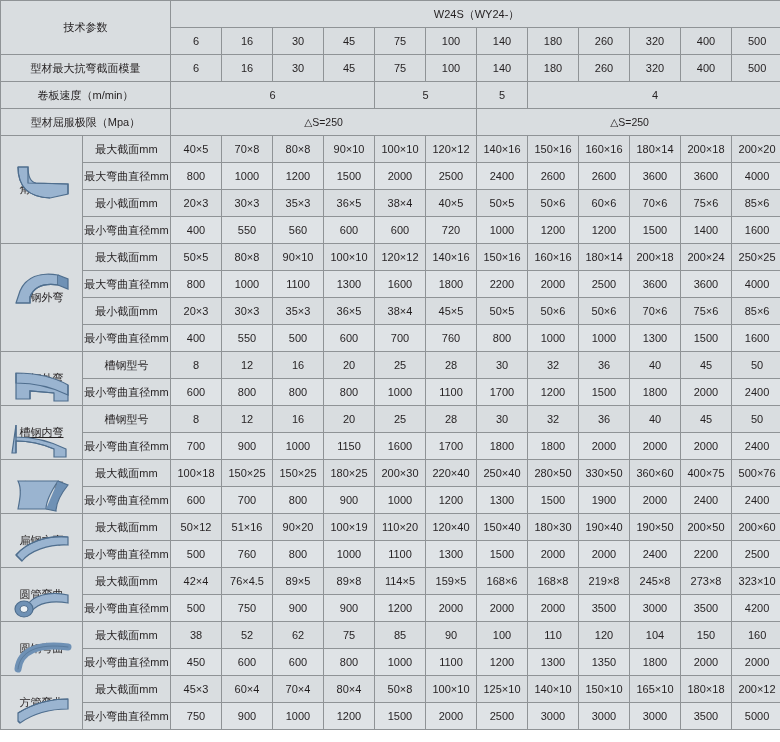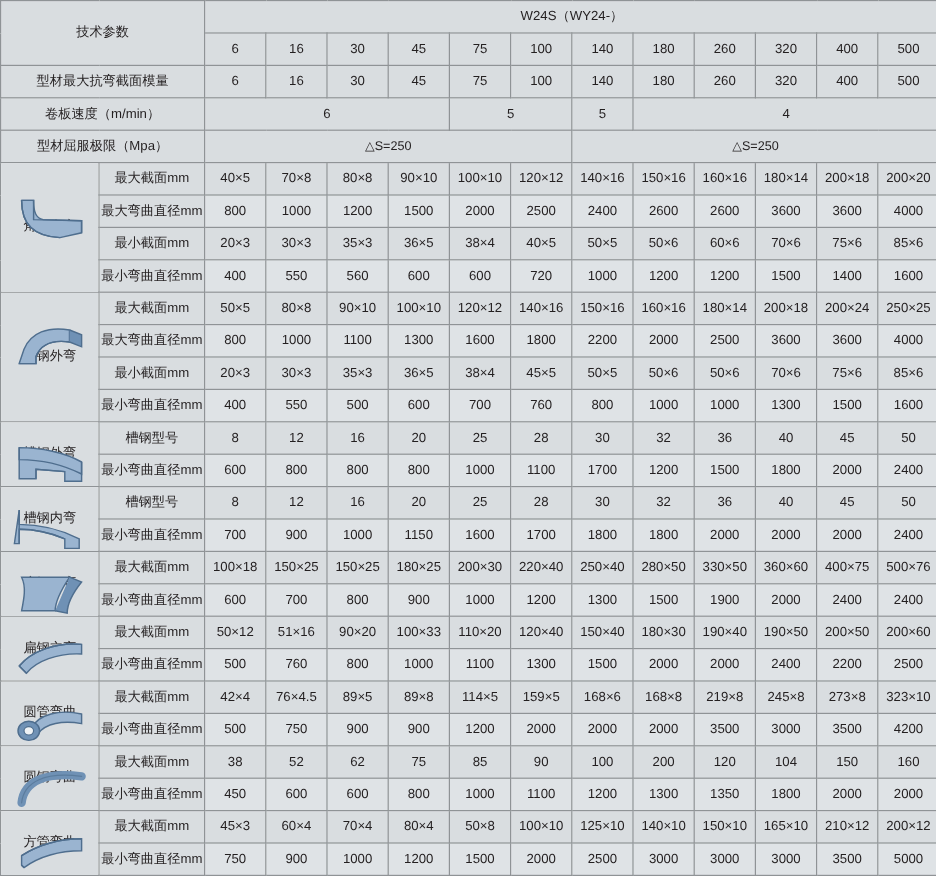--- a/index.html
+++ b/index.html
@@ -292,21 +292,21 @@
         <td class="val alt">1000</td>
         <td class="val alt">1100</td>
         <td class="val alt">1700</td>
         <td class="val alt">1200</td>
         <td class="val alt">1500</td>
         <td class="val alt">1800</td>
         <td class="val alt">2000</td>
         <td class="val alt">2400</td>
       </tr>
       <tr>
-        <td class="group-label" rowspan="2" style="height: 52px;">
+        <td class="group-label" rowspan="2" style="height: 52px; text-decoration: underline;">
           <span class="grp-name">槽钢内弯</span>
           <div class="icon-wrap" style="top: 20px; height: 28px;">
             <svg width="66" height="42" viewBox="0 0 66 42">
               <path d="M6 6 L6 18 C22 18 40 22 56 30 L56 38 L44 38 L44 30 C30 24 18 22 6 22 L6 34 L2 34 Z" fill="#9ab4d0" stroke="#4f6e8e" stroke-width="1.2"></path>
               <path d="M6 6 L6 34" fill="none" stroke="#4f6e8e" stroke-width="1.2"></path>
               <path d="M6 22 C18 22 30 24 44 30" fill="none" stroke="#4f6e8e" stroke-width="1.2"></path>
             </svg>
           </div>
         </td>
         <td class="sub-label">槽钢型号</td>
@@ -385,21 +385,21 @@
               <path d="M6 28 C16 16 36 8 58 10 L58 18 C38 17 20 24 12 34 Z" fill="#9ab4d0" stroke="#4f6e8e" stroke-width="1.2"></path>
               <path d="M6 28 L12 34" fill="none" stroke="#4f6e8e" stroke-width="1.2"></path>
               <path d="M6 28 C16 16 36 8 58 10" fill="none" stroke="#4f6e8e" stroke-width="1.2"></path>
             </svg>
           </div>
         </td>
         <td class="sub-label">最大截面mm</td>
         <td class="val">50×12</td>
         <td class="val">51×16</td>
         <td class="val">90×20</td>
-        <td class="val">100×33</td>
+        <td class="val">100×19</td>
         <td class="val">110×20</td>
         <td class="val">120×40</td>
         <td class="val">150×40</td>
         <td class="val">180×30</td>
         <td class="val">190×40</td>
         <td class="val">190×50</td>
         <td class="val">200×50</td>
         <td class="val">200×60</td>
       </tr>
       <tr>
@@ -468,21 +468,21 @@
           </div>
         </td>
         <td class="sub-label">最大截面mm</td>
         <td class="val">38</td>
         <td class="val">52</td>
         <td class="val">62</td>
         <td class="val">75</td>
         <td class="val">85</td>
         <td class="val">90</td>
         <td class="val">100</td>
-        <td class="val">200</td>
+        <td class="val">110</td>
         <td class="val">120</td>
         <td class="val">104</td>
         <td class="val">150</td>
         <td class="val">160</td>
       </tr>
       <tr>
         <td class="sub-label">最小弯曲直径mm</td>
         <td class="val alt">450</td>
         <td class="val alt">600</td>
         <td class="val alt">600</td>
@@ -511,21 +511,21 @@
         <td class="val">45×3</td>
         <td class="val">60×4</td>
         <td class="val">70×4</td>
         <td class="val">80×4</td>
         <td class="val">50×8</td>
         <td class="val">100×10</td>
         <td class="val">125×10</td>
         <td class="val">140×10</td>
         <td class="val">150×10</td>
         <td class="val">165×10</td>
-        <td class="val">210×12</td>
+        <td class="val">180×18</td>
         <td class="val">200×12</td>
       </tr>
       <tr>
         <td class="sub-label">最小弯曲直径mm</td>
         <td class="val alt">750</td>
         <td class="val alt">900</td>
         <td class="val alt">1000</td>
         <td class="val alt">1200</td>
         <td class="val alt">1500</td>
         <td class="val alt">2000</td>

